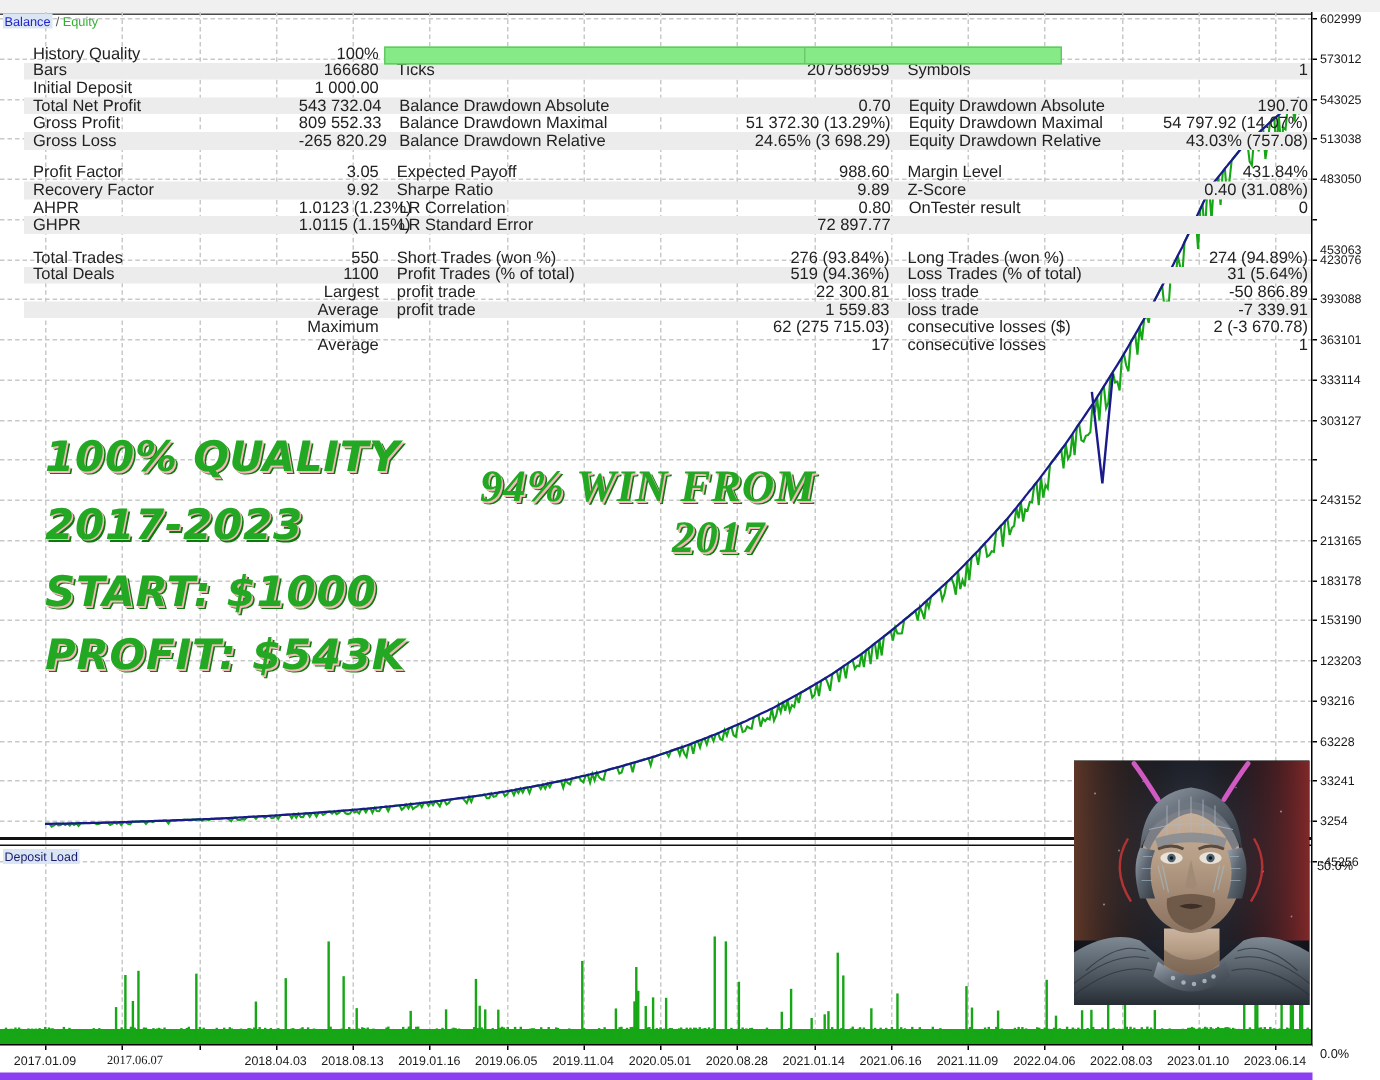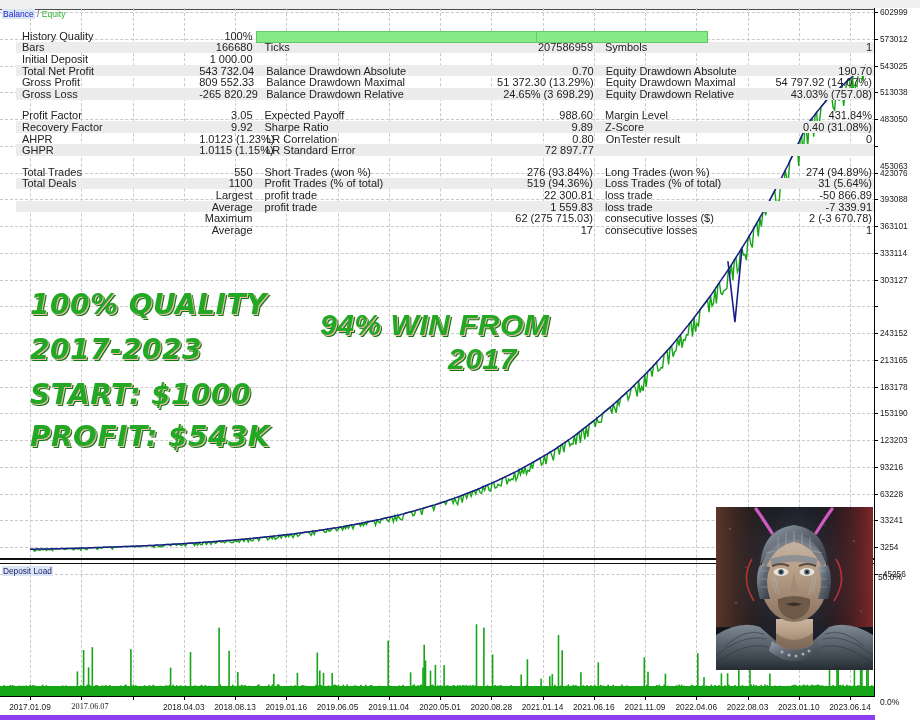--- a/index.html
+++ b/index.html
@@ -41,21 +41,21 @@
   .qualbar{position:absolute;left:256px;top:31px;width:450px;height:10px;
            background:#86ea86;border:1px solid #66c766;z-index:6;}
   .qualbar .seg{position:absolute;right:170px;top:0;bottom:0;width:1px;
                 background:#6dc96d;}
 
   
   .cap{position:absolute;z-index:9;font-weight:bold;color:#22a822;
        letter-spacing:0.5px;
        text-shadow:1px 1px 0 #f3b8b8, 2px 2px 0 #0e7a0e;}
   .capL{left:30px;font-size:28px;font-style:italic;font-family:"DejaVu Sans", sans-serif;}
-  .capR{font-size:30px;font-style:italic;font-family:Liberation Sans, sans-serif;}
+  .capR{font-size:30px;font-style:italic;font-family:Liberation Serif, serif;}
 
   
   .chartarea{position:absolute;left:0;top:8px;width:875px;height:552px;z-index:4;}
   .chartarea svg{display:block;width:875px;height:552px;}
 
   
   .yaxis{position:absolute;left:874px;top:8px;width:46px;height:690px;
          border-left:1px solid #000;z-index:7;background:#fff;}
   .ytick{position:absolute;left:5px;font-size:8.3px;color:#1a1a1a;
          white-space:nowrap;transform:translateY(-50%);}

